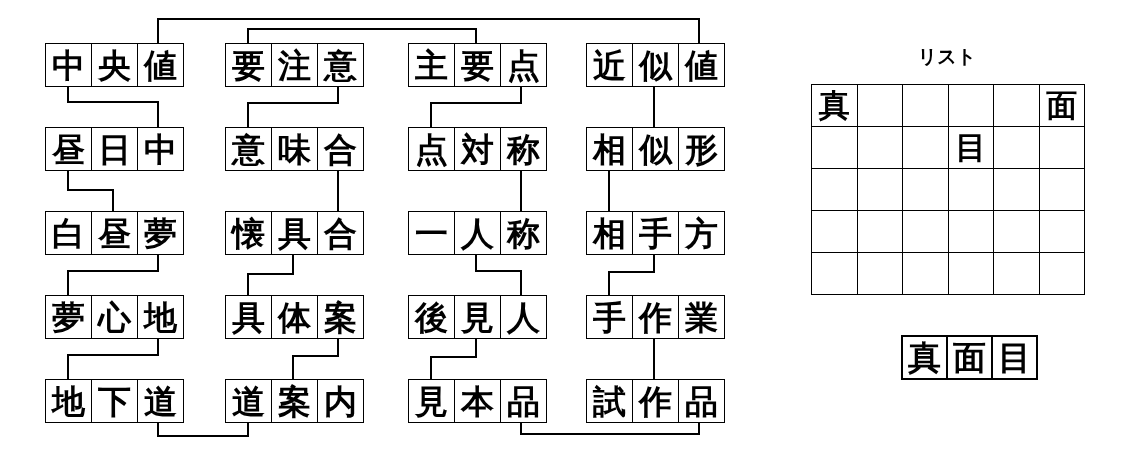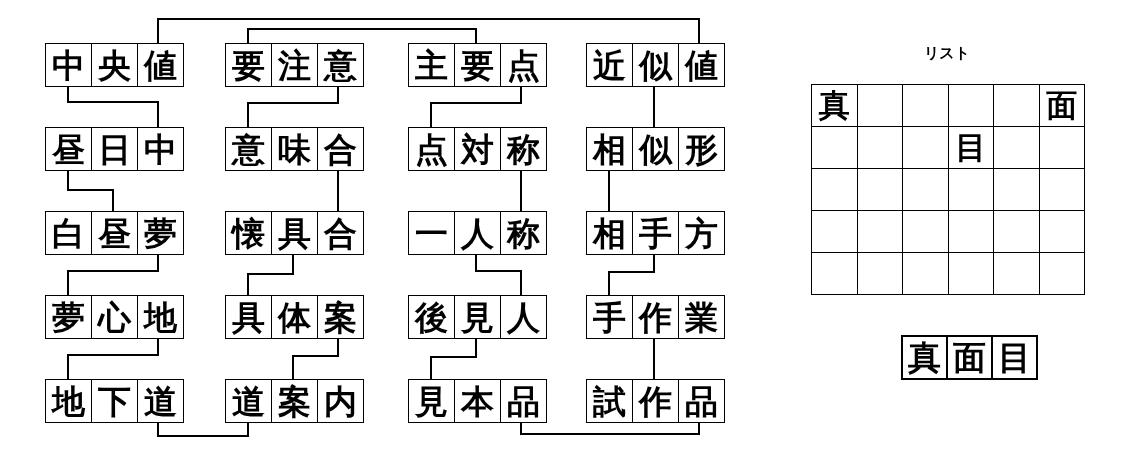--- a/index.html
+++ b/index.html
@@ -23,21 +23,21 @@
   .kcell{
     flex:1;
     display:flex;align-items:center;justify-content:center;
     font-size:33px;font-weight:bold;line-height:1;color:#000000;
     box-sizing:border-box;
   }
   .kcell + .kcell{border-left:1.5px solid #000000;}
   .list-label{
     position:absolute;
     text-align:center;
-    font-size:15px;font-weight:bold;color:#000000;
+    font-size:19px;font-weight:bold;color:#000000;
   }
   .list-grid{
     position:absolute;
     display:grid;
     box-sizing:border-box;
     border-right:1.5px solid #000000;
     border-bottom:1.5px solid #000000;
     background:#ffffff;
   }
   .gcell{

